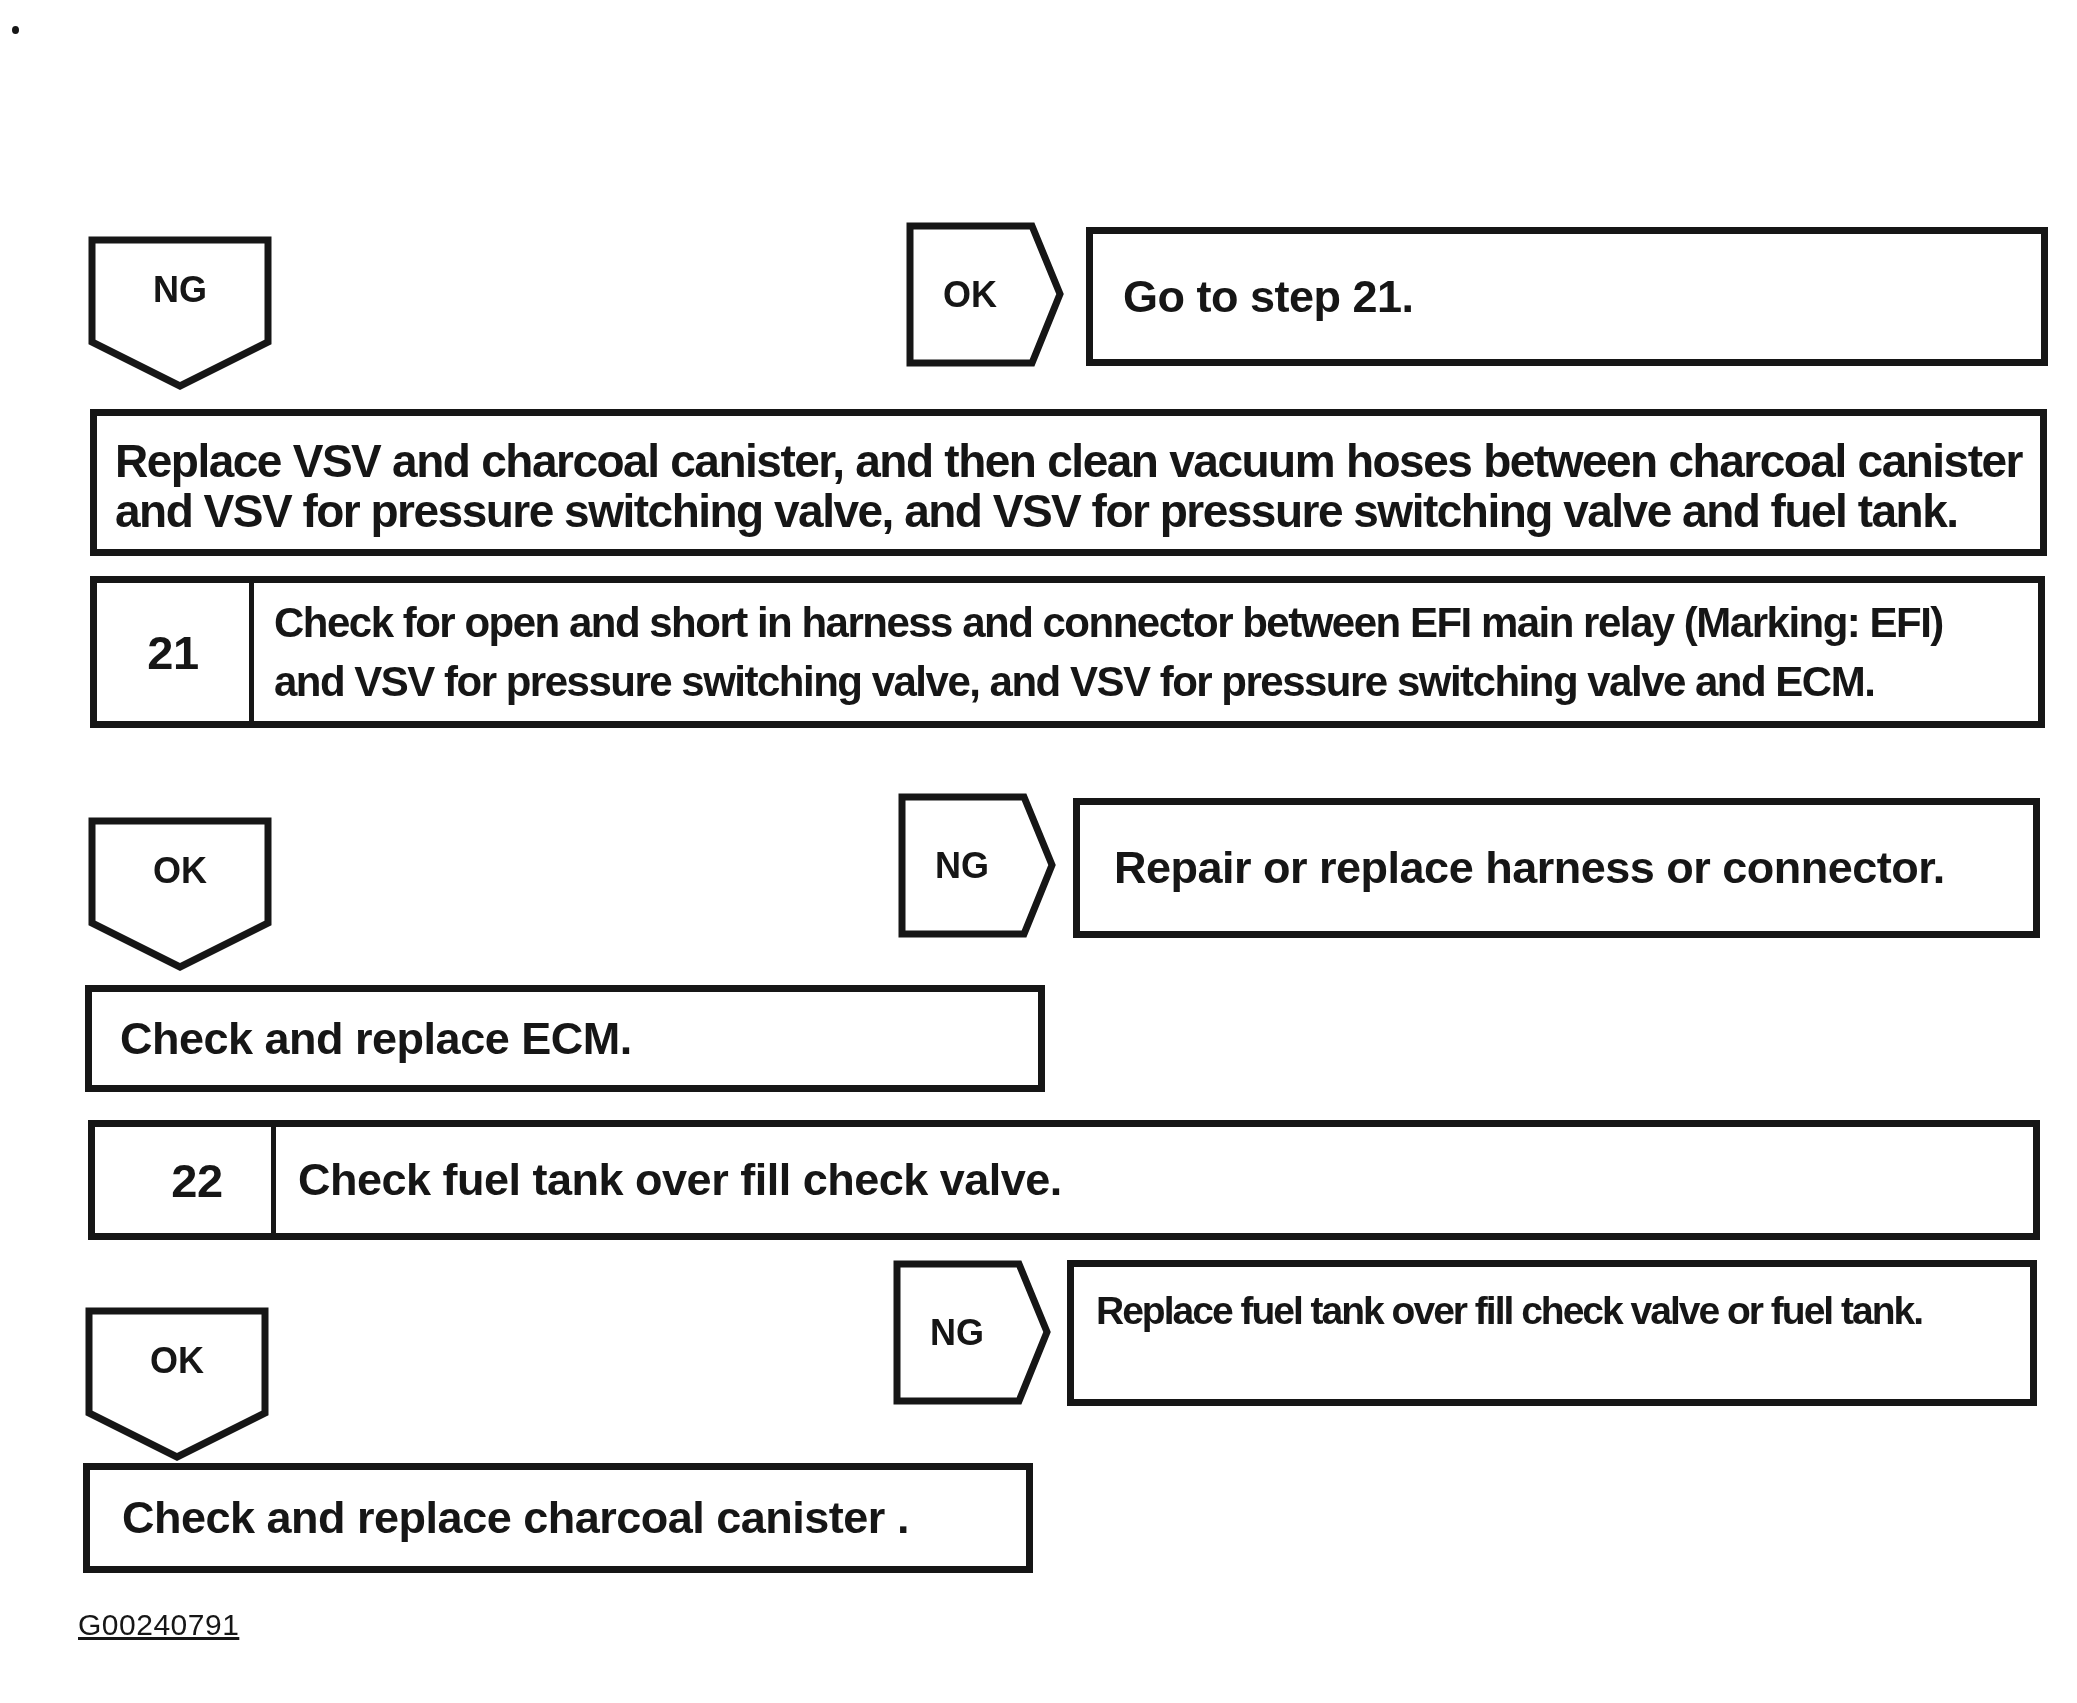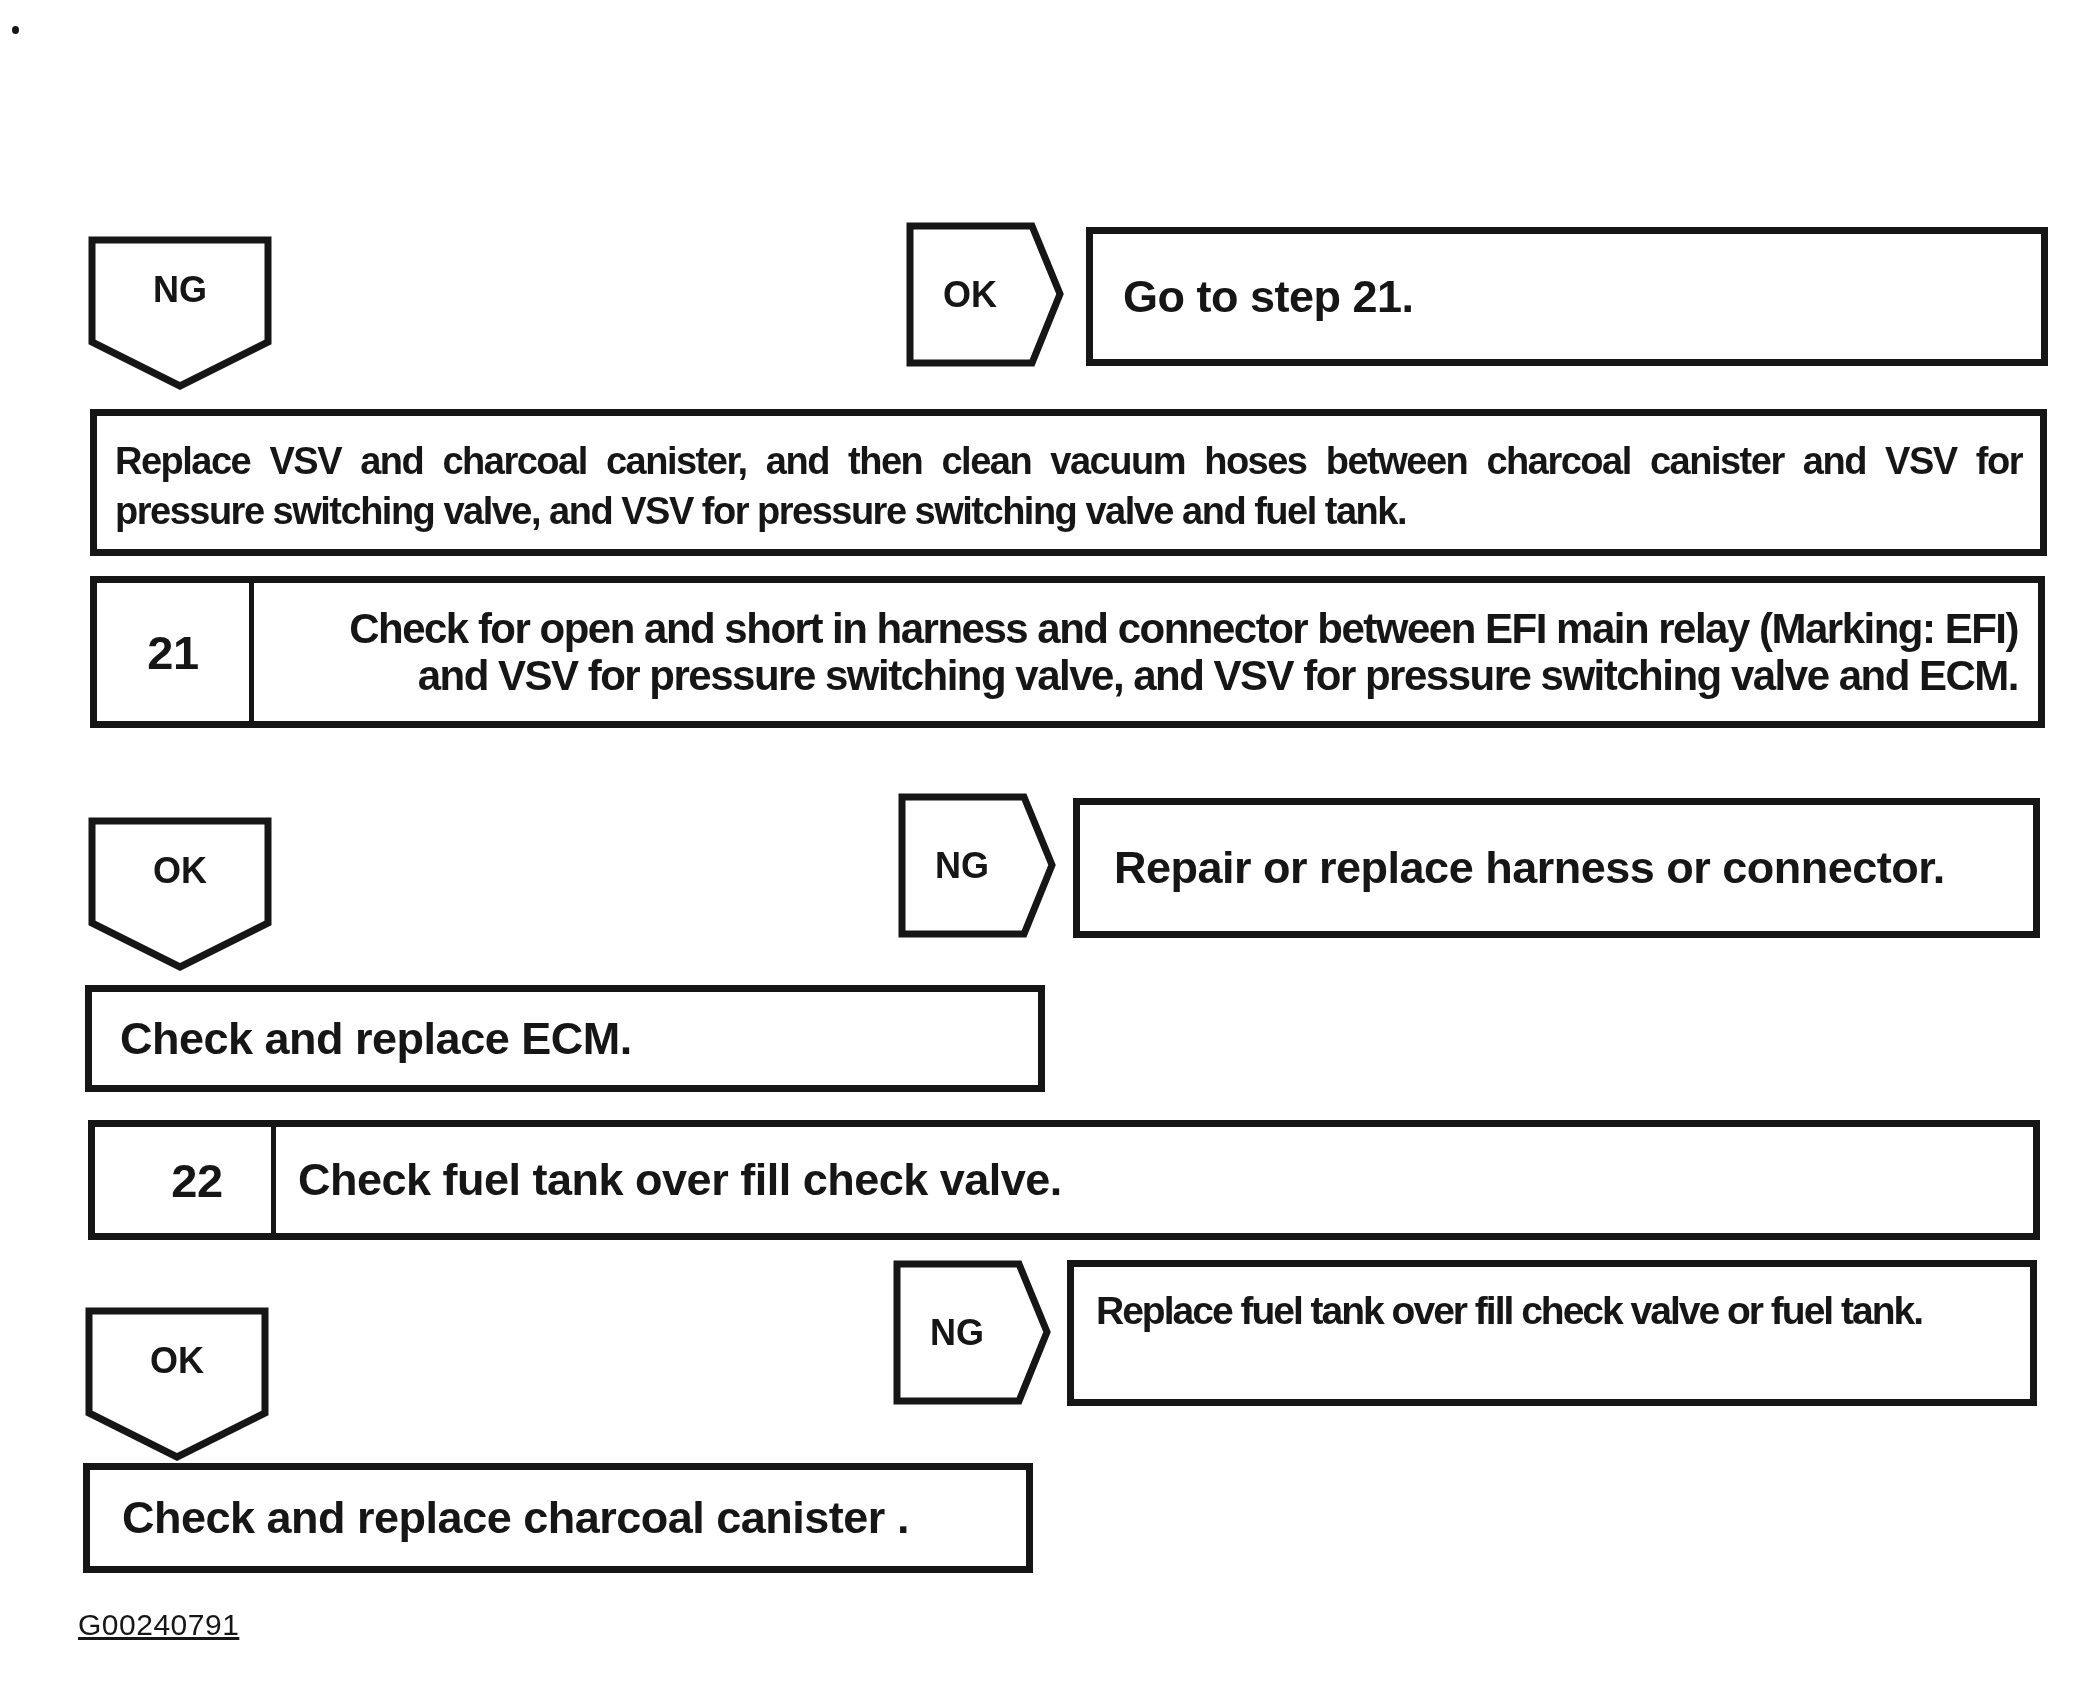--- a/index.html
+++ b/index.html
@@ -117,25 +117,25 @@
 
   <div class="pent pent-right" style="left:906px;top:222px;width:158px;height:145px;">
     <svg width="158" height="145" viewBox="0 0 158 145">
       <polygon points="4,4 126,4 154,72 126,141 4,141" fill="#ffffff" stroke="#161616" stroke-width="7"></polygon>
     </svg>
     <span class="pent-label">OK</span>
   </div>
 
   <div class="box result-line" style="left:1086px;top:227px;width:962px;height:139px;">Go to step 21.</div>
 
-  <div class="box para" style="left:90px;top:409px;width:1957px;height:147px;padding:20px 18px 0 18px;font-size:38px;letter-spacing:-1.5px;line-height:50px;">Replace VSV and charcoal canister, and then clean vacuum hoses between charcoal canister and VSV for pressure switching valve, and VSV for pressure switching valve and fuel tank.</div>
+  <div class="box para" style="left:90px;top:409px;width:1957px;height:147px;padding:20px 18px 0 18px;font-size:46px;letter-spacing:-1.5px;line-height:50px;">Replace VSV and charcoal canister, and then clean vacuum hoses between charcoal canister and VSV for pressure switching valve, and VSV for pressure switching valve and fuel tank.</div>
 
   <div class="box step-box" style="left:90px;top:576px;width:1955px;height:152px;">
     <div class="step-num">21</div>
-    <div class="step-title" style="text-align:right;font-size:42px;letter-spacing:-1.5px;line-height:47px;padding:0 20px;">Check for open and short in harness and connector between EFI main relay (Marking: EFI) and VSV for pressure switching valve, and VSV for pressure switching valve and ECM.</div>
+    <div class="step-title" style="text-align:left;font-size:42px;letter-spacing:-1.5px;line-height:59px;padding:0 20px;">Check for open and short in harness and connector between EFI main relay (Marking: EFI) and VSV for pressure switching valve, and VSV for pressure switching valve and ECM.</div>
   </div>
 
   <div class="pent pent-down" style="left:88px;top:817px;width:184px;height:156px;">
     <svg width="184" height="156" viewBox="0 0 184 156">
       <polygon points="4,4 180,4 180,106 92,150 4,106" fill="#ffffff" stroke="#161616" stroke-width="7"></polygon>
     </svg>
     <span class="pent-label">OK</span>
   </div>
 
   <div class="pent pent-right" style="left:898px;top:793px;width:158px;height:145px;">

